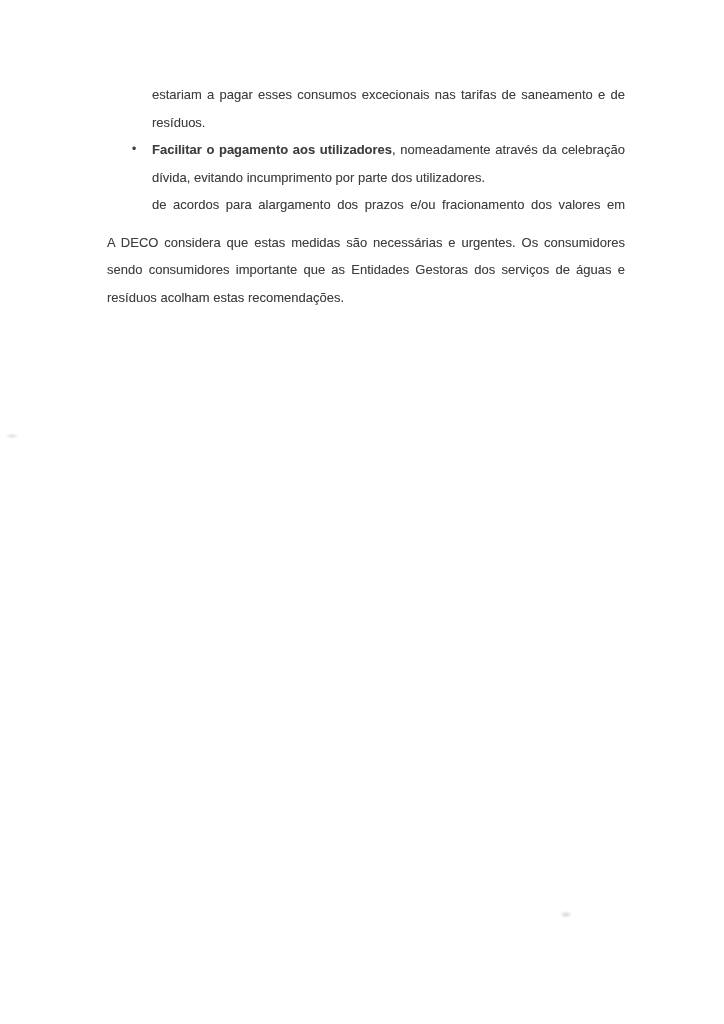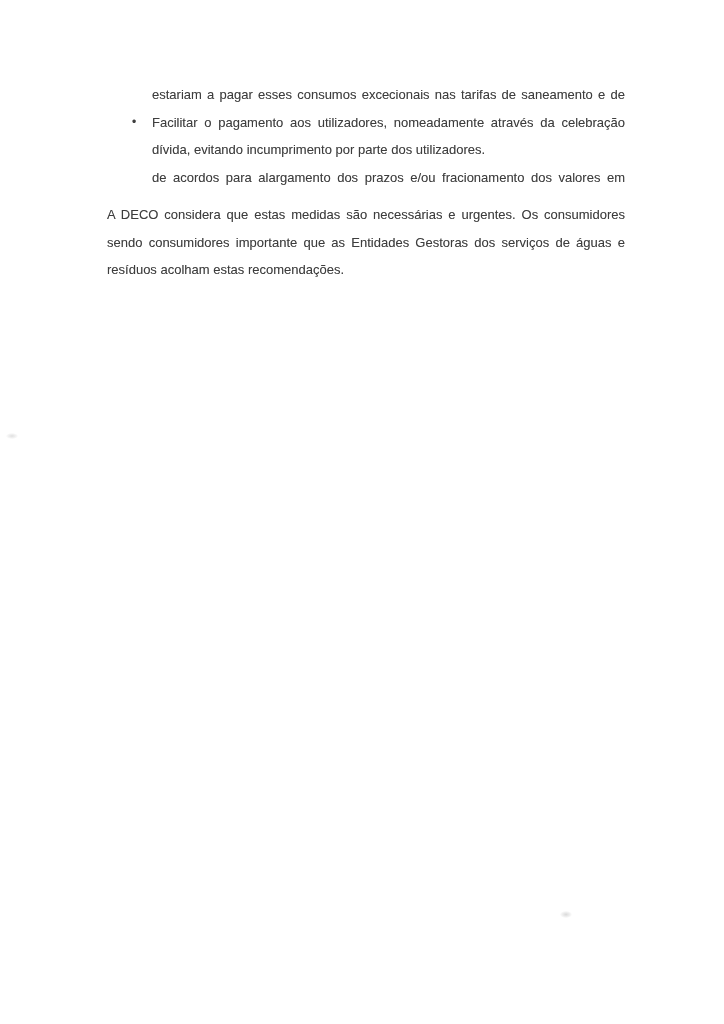--- a/index.html
+++ b/index.html
@@ -41,21 +41,21 @@
     position: relative;
   }
   .bullet-marker {
     position: absolute;
     left: -20px;
     top: 0;
     font-size: 12px;
     line-height: 27.5px;
     color: #3e3e3e;
   }
-  .bold { font-weight: normal; }
+  .bold { font-weight: bold; }
   .closing-paragraph { margin-top: 10px; }
   .artifact {
     position: absolute;
     border-radius: 50%;
     pointer-events: none;
   }
   .artifact.a1 {
     left: 6px; top: 433px; width: 12px; height: 6px;
     background: radial-gradient(ellipse at center, rgba(185,185,185,0.45) 0%, rgba(255,255,255,0) 75%);
   }
@@ -66,20 +66,21 @@
 </style>
 </head>
 <body>
 
 <div class="page">
 
   <div class="text-block">
 
     <div class="indented">
       <div class="line just">estariam a pagar esses consumos excecionais nas tarifas de saneamento e de</div>
+      <div class="line">resíduos.</div>
     </div>
 
     <div class="bullet-item indented">
       <span class="bullet-marker">•</span>
       <div class="line just"><span class="bold">Facilitar o pagamento aos utilizadores</span><span>, nomeadamente através da celebração</span></div>
       <div class="line">dívida, evitando incumprimento por parte dos utilizadores.</div>
       <div class="line just">de acordos para alargamento dos prazos e/ou fracionamento dos valores em</div>
     </div>
 
     <div class="closing-paragraph">

